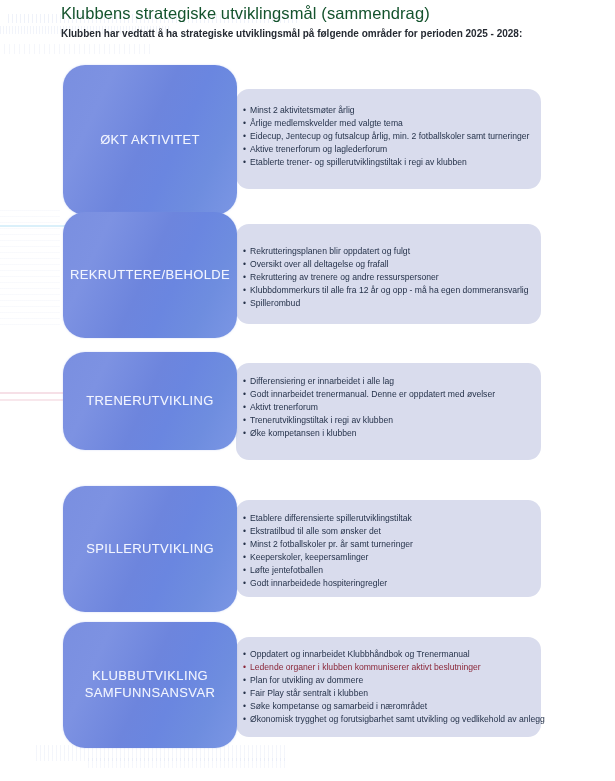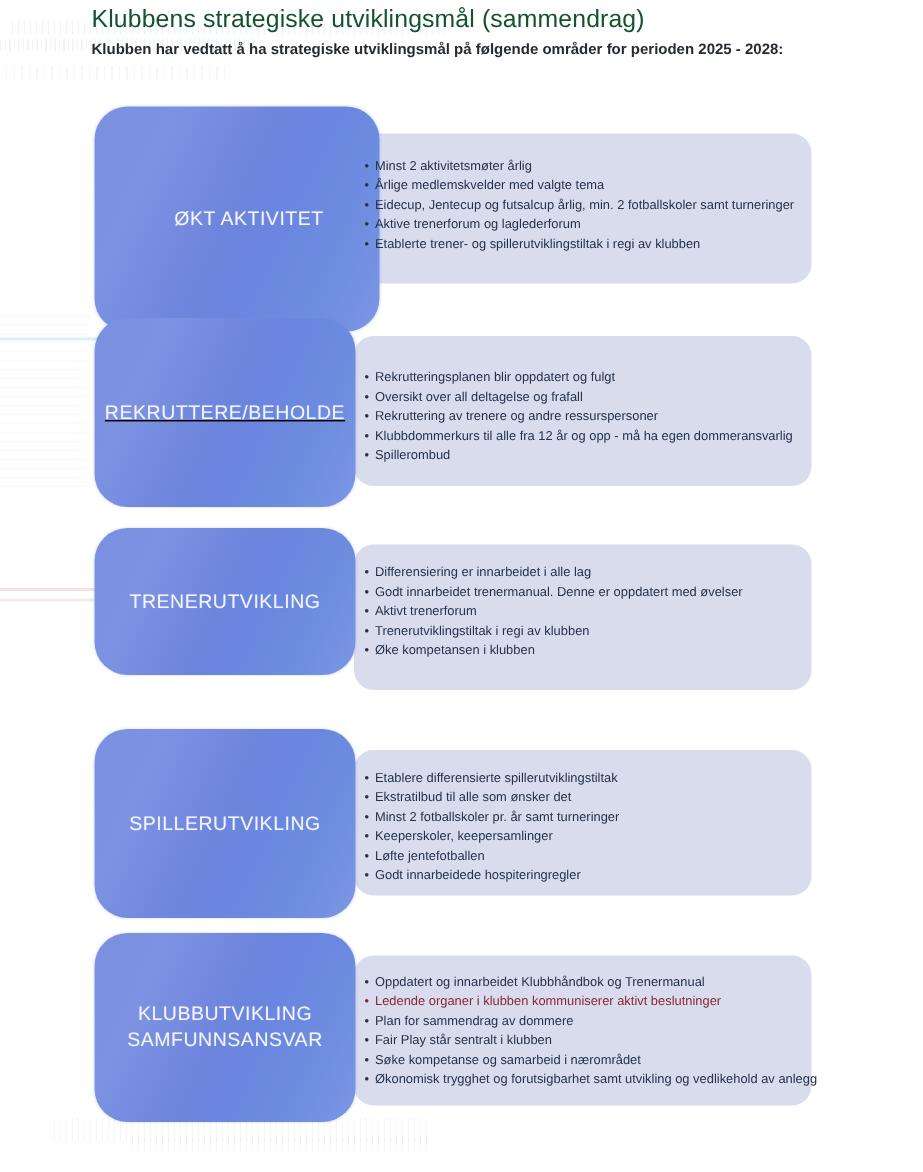--- a/index.html
+++ b/index.html
@@ -162,36 +162,36 @@
 <div class="noise noise-i"></div>
 <div class="noise noise-d"></div>
 <div class="noise noise-j"></div>
 
 <div class="page-title">Klubbens strategiske utviklingsmål (sammendrag)</div>
 <div class="page-subtitle">Klubben har vedtatt å ha strategiske utviklingsmål på følgende områder for perioden 2025 - 2028:</div>
 
 <div id="sections-root">
     <div class="row">
       <div class="panel" style="top: 89px; height: 100px; width: 305px;"></div>
-      <div class="pill" style="top: 71px; height: 150px; padding-left: 16px;">
+      <div class="pill" style="top: 65px; height: 150px;">
         <div class="pill-label">
           <span>ØKT AKTIVITET</span>
         </div>
       </div>
       <ul class="bullets" style="top: 104px;">
         <li>Minst 2 aktivitetsmøter årlig</li>
         <li>Årlige medlemskvelder med valgte tema</li>
         <li>Eidecup, Jentecup og futsalcup årlig, min. 2 fotballskoler samt turneringer</li>
         <li>Aktive trenerforum og laglederforum</li>
         <li>Etablerte trener- og spillerutviklingstiltak i regi av klubben</li>
       </ul>
     </div>
     <div class="row">
       <div class="panel" style="top: 224px; height: 100px; width: 305px;"></div>
-      <div class="pill" style="top: 212px; height: 126px; text-decoration: underline;">
+      <div class="pill" style="top: 212px; height: 126px;">
         <div class="pill-label">
           <span>REKRUTTERE/BEHOLDE</span>
         </div>
       </div>
       <ul class="bullets" style="top: 245px;">
         <li>Rekrutteringsplanen blir oppdatert og fulgt</li>
         <li>Oversikt over all deltagelse og frafall</li>
         <li>Rekruttering av trenere og andre ressurspersoner</li>
         <li>Klubbdommerkurs til alle fra 12 år og opp - må ha egen dommeransvarlig</li>
         <li>Spillerombud</li>
@@ -232,19 +232,19 @@
       <div class="panel" style="top: 637px; height: 100px; width: 305px;"></div>
       <div class="pill" style="top: 622px; height: 126px;">
         <div class="pill-label">
           <span>KLUBBUTVIKLING</span>
           <span>SAMFUNNSANSVAR</span>
         </div>
       </div>
       <ul class="bullets" style="top: 648px;">
         <li>Oppdatert og innarbeidet Klubbhåndbok og Trenermanual</li>
         <li class="hl">Ledende organer i klubben kommuniserer aktivt beslutninger</li>
-        <li>Plan for sammendrag av dommere</li>
+        <li>Plan for utvikling av dommere</li>
         <li>Fair Play står sentralt i klubben</li>
         <li>Søke kompetanse og samarbeid i nærområdet</li>
         <li>Økonomisk trygghet og forutsigbarhet samt utvikling og vedlikehold av anlegg</li>
       </ul>
     </div>
   </div>
 
 </body></html>

